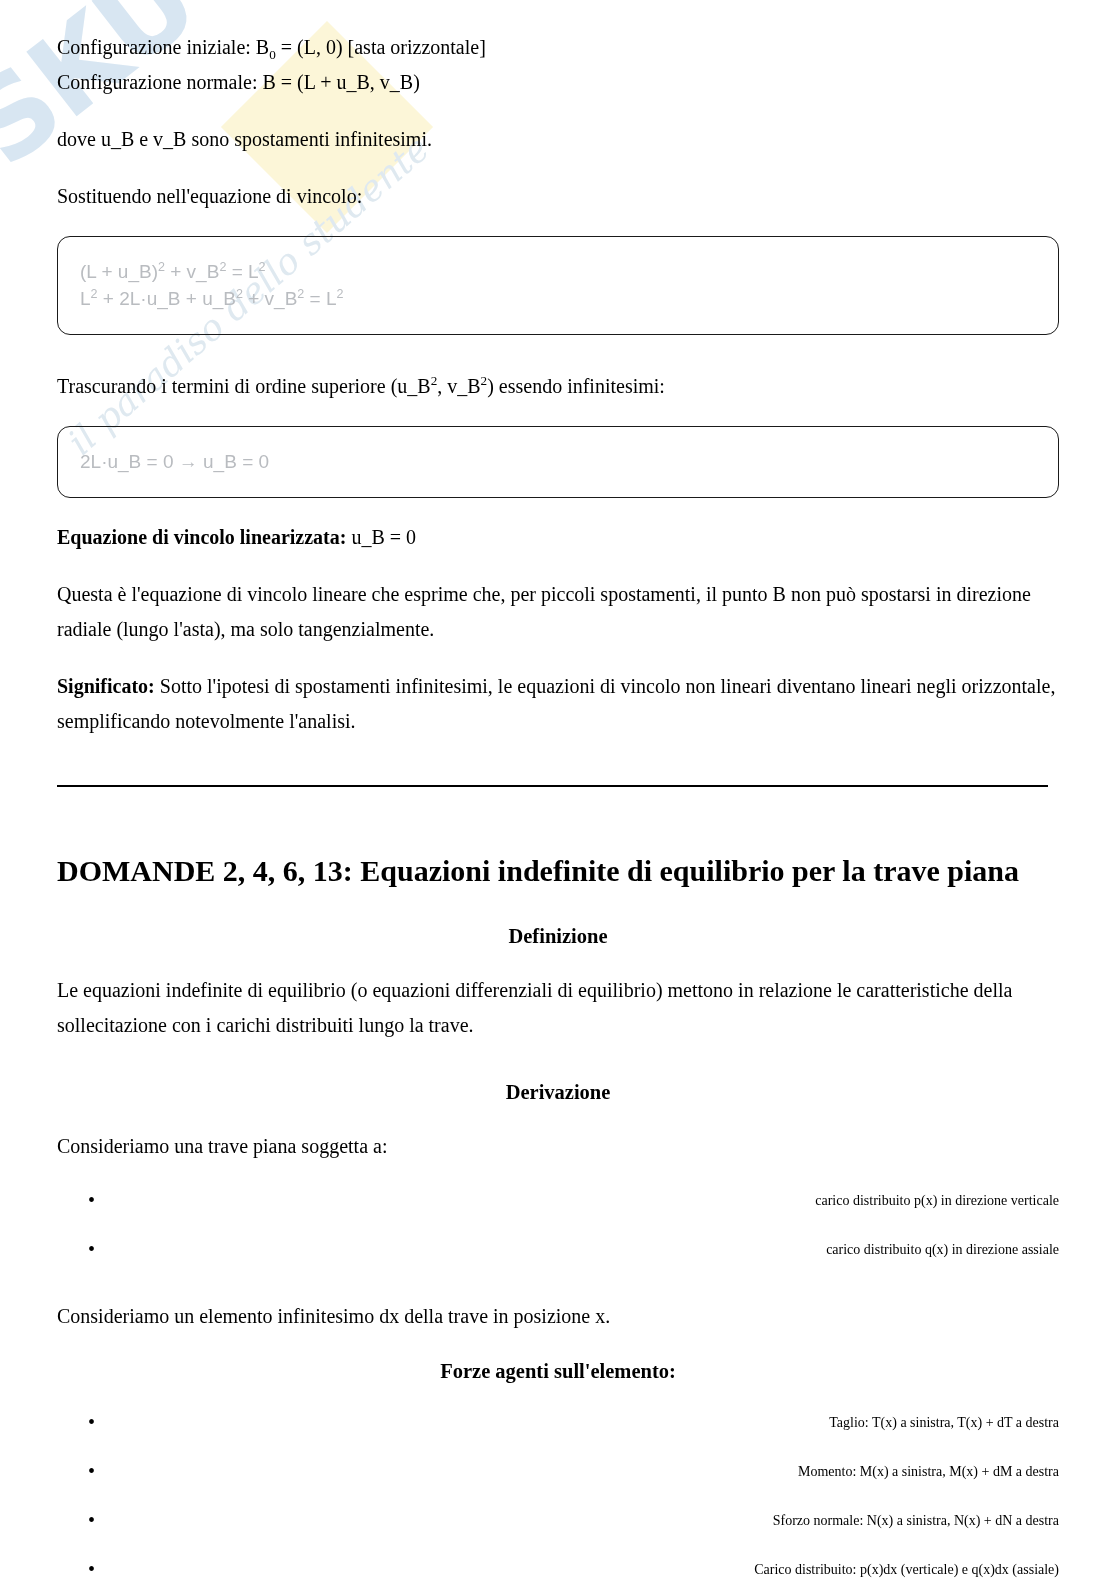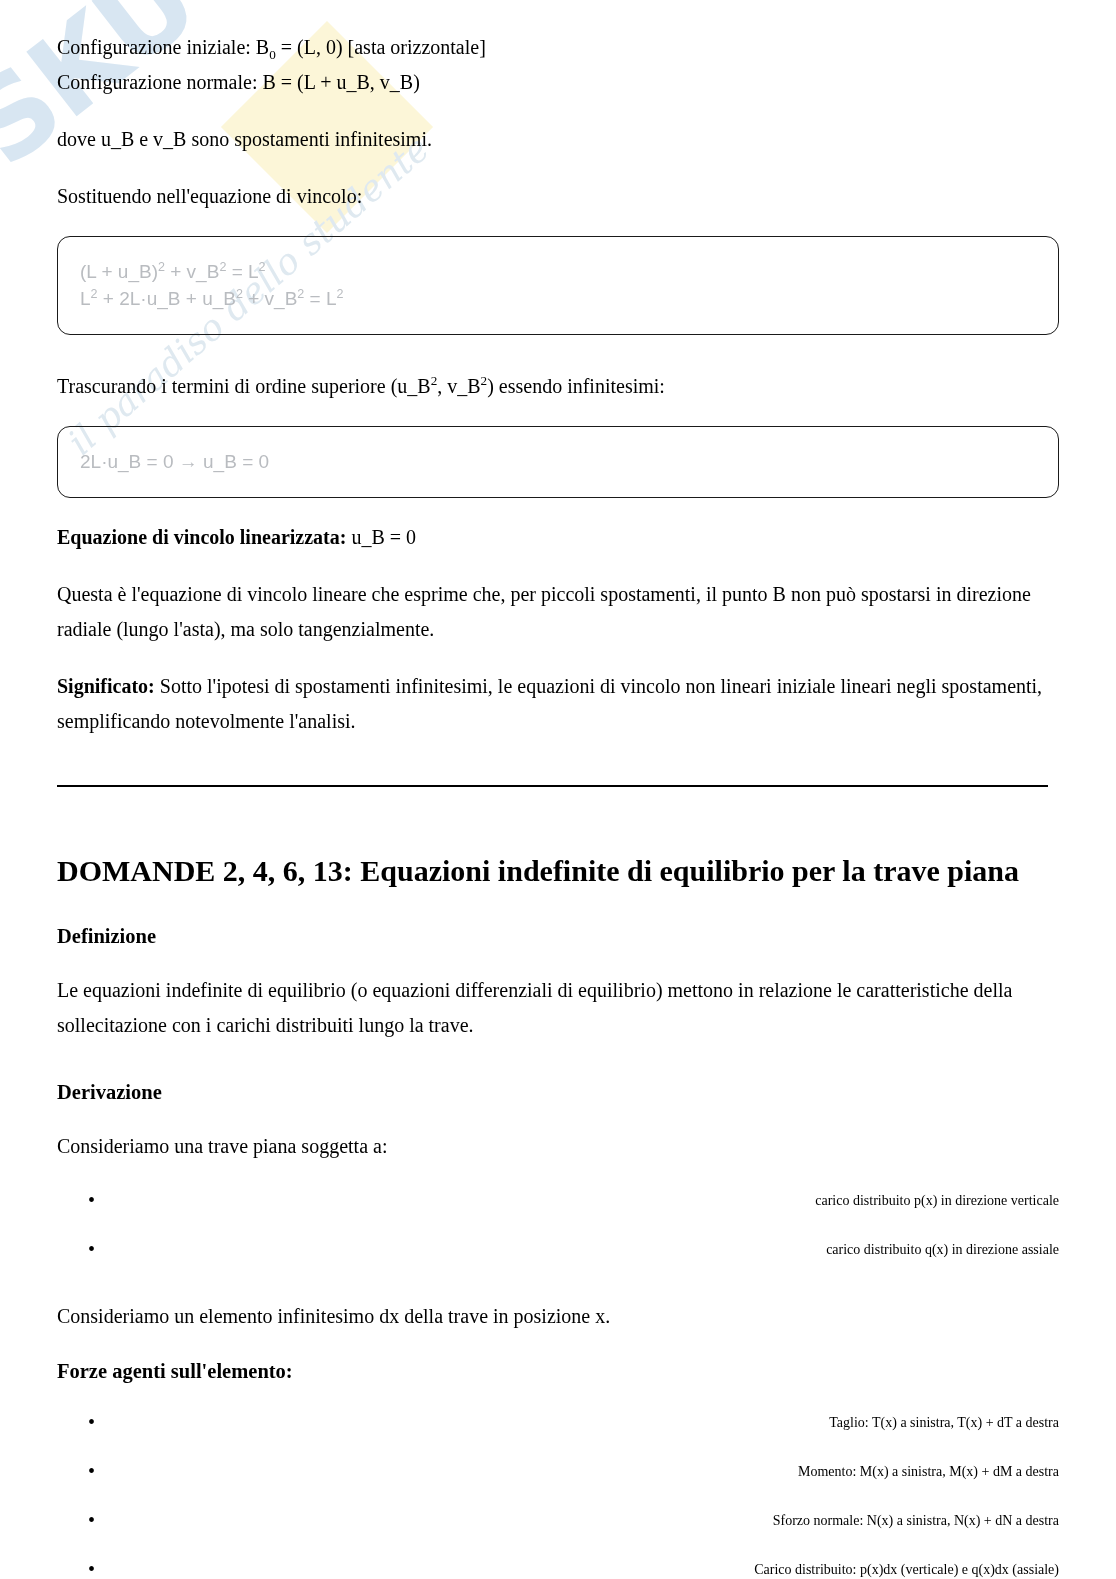--- a/index.html
+++ b/index.html
@@ -100,20 +100,21 @@
     font-size: 30px;
     font-weight: bold;
     margin: 0;
     line-height: 32px;
   }
   h3.sub-title {
     font-size: 20.5px;
     font-weight: bold;
     margin: 0;
     line-height: 30px;
+    text-align: center;
   }
 
   .bold-lead {
     font-weight: bold;
     text-align: center;
   }
 
   hr.divider {
     border: none;
     border-top: 2.2px solid #000;
@@ -189,21 +190,21 @@
   <div class="gap-md"></div>
 
   <p class="para"><span class="bold-lead">Equazione di vincolo linearizzata:</span><span> u_B = 0</span></p>
 
   <div class="gap-md"></div>
 
   <p class="para">Questa è l'equazione di vincolo lineare che esprime che, per piccoli spostamenti, il punto B non può spostarsi in direzione radiale (lungo l'asta), ma solo tangenzialmente.</p>
 
   <div class="gap-md"></div>
 
-  <p class="para"><span class="bold-lead">Significato:</span><span> Sotto l'ipotesi di spostamenti infinitesimi, le equazioni di vincolo non lineari iniziale lineari negli spostamenti, semplificando notevolmente l'analisi.</span></p>
+  <p class="para"><span class="bold-lead">Significato:</span><span> Sotto l'ipotesi di spostamenti infinitesimi, le equazioni di vincolo non lineari diventano lineari negli orizzontale, semplificando notevolmente l'analisi.</span></p>
 
   <div class="gap-xl"></div>
 
   <hr class="divider">
 
   <div class="gap-xl"></div>
   <div class="gap-md"></div>
 
   <h2 class="section-title">DOMANDE 2, 4, 6, 13: Equazioni indefinite di equilibrio per la trave piana</h2>
 

